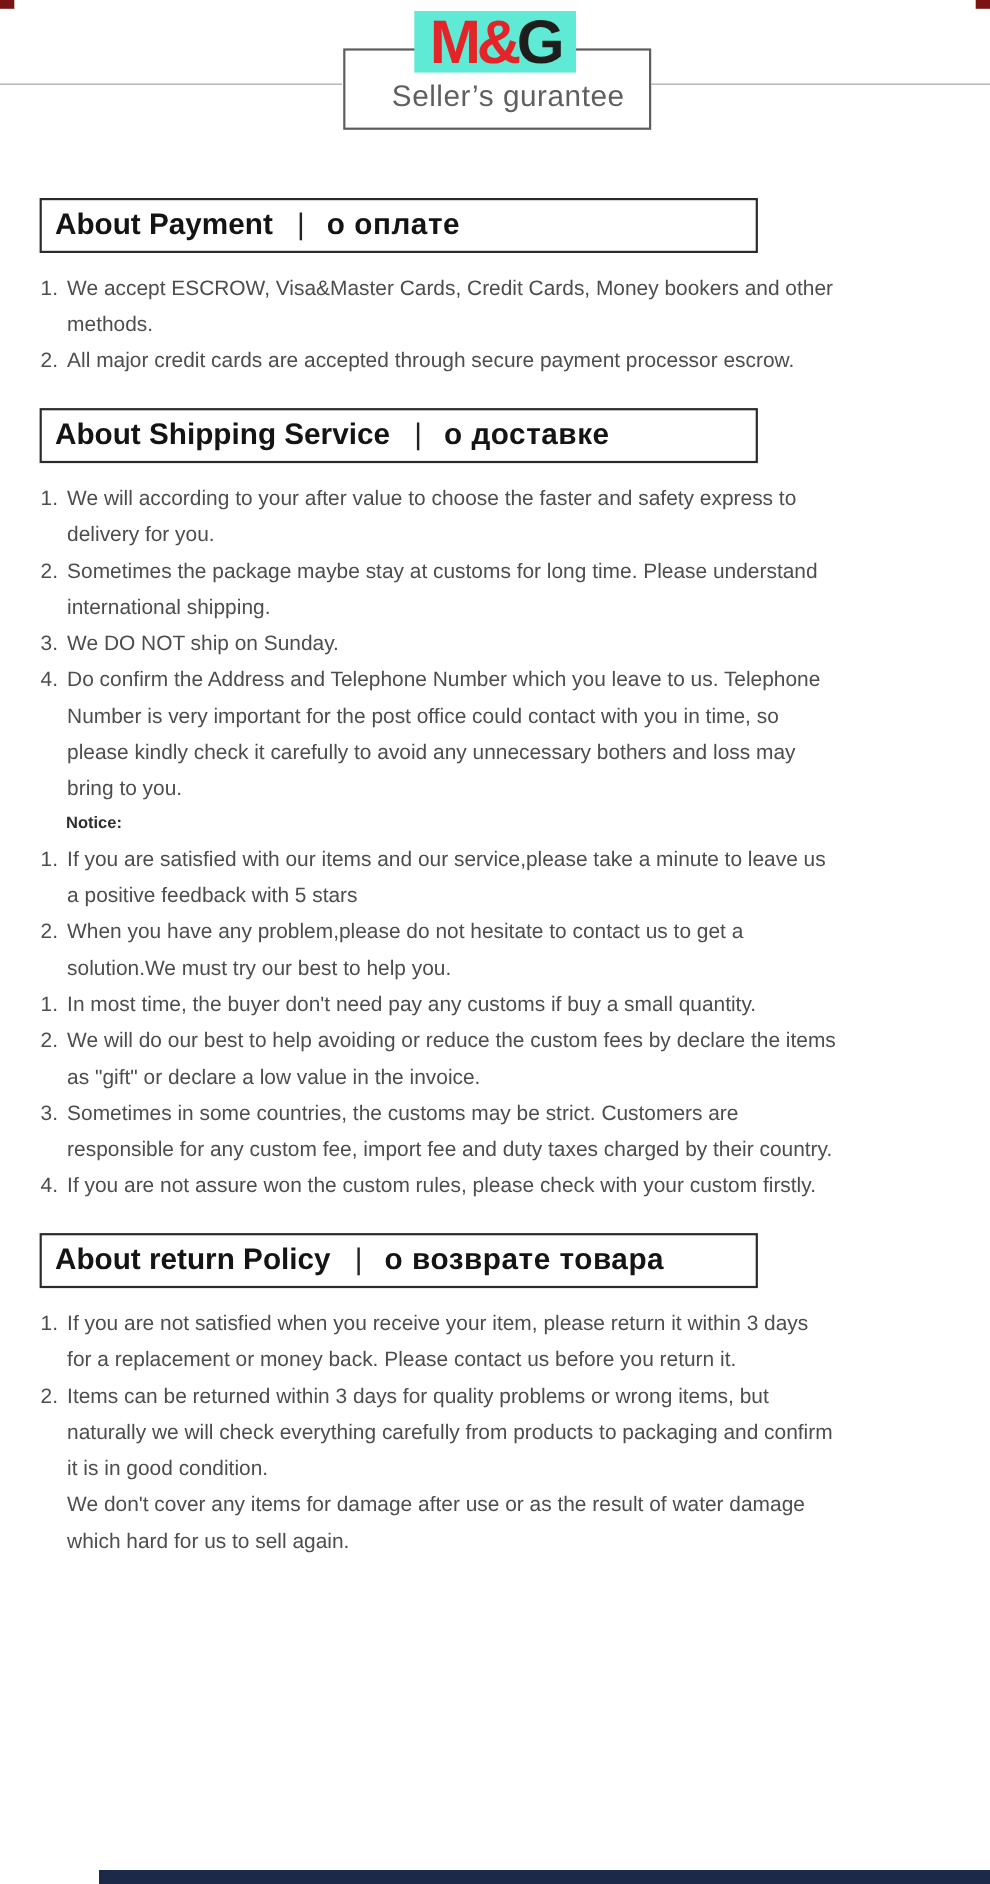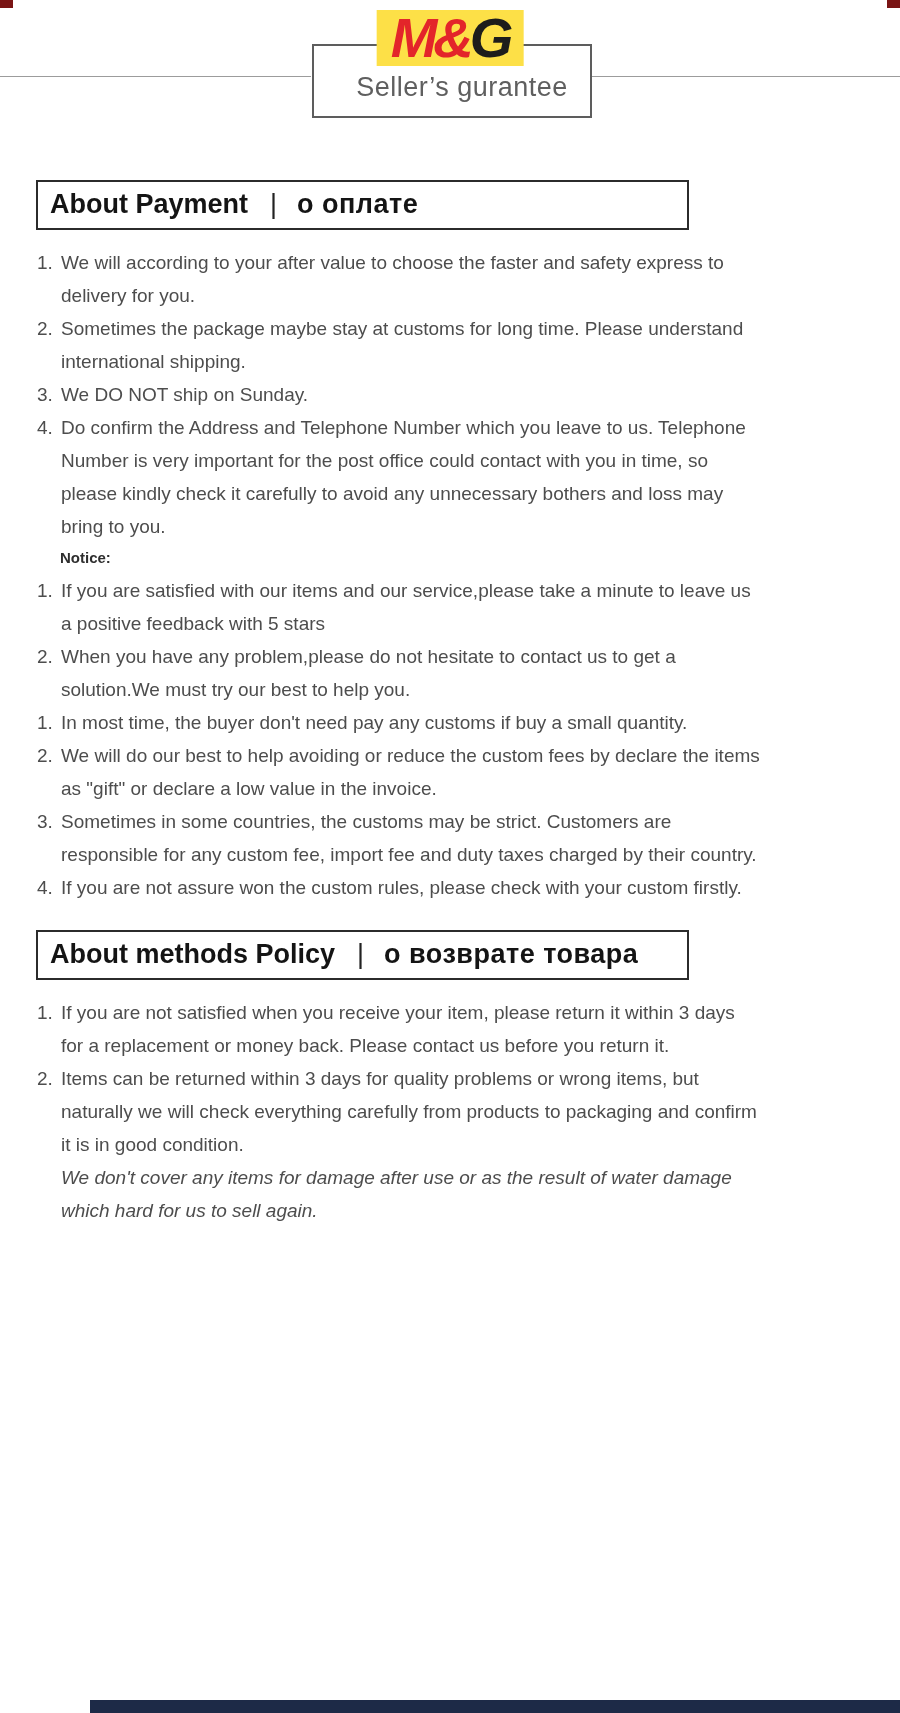--- a/index.html
+++ b/index.html
@@ -22,23 +22,23 @@
   .hline { position:absolute; top:76px; height:1px; background:#9c9c9c; }
   .hline.left  { left:0;  width:311px; }
   .hline.right { right:0; width:308px; }
   .brand-box {
     position:absolute; left:312px; top:44px;
     width:276px; height:70px;
     border:2px solid #5d5d5d; background:#ffffff;
   }
   .brand-logo {
     position:absolute; top:10px; left:450px; transform:translateX(-50%);
-    background:#fde047; padding:0 14px;
+    background:#5eead4; padding:0 14px;
     font-size:56px; line-height:1.0; font-weight:bold;
-    letter-spacing:-4px; white-space:nowrap; z-index:2;font-style:italic;
+    letter-spacing:-4px; white-space:nowrap; z-index:2;
   }
   .logo-m, .logo-amp { color:var(--logo-red,#e3252a); }
   .logo-g { color:var(--logo-black,#1d1d1b); }
   .brand-tagline {
     position:absolute; top:72px; left:12px; width:900px;
     text-align:center; font-size:27px; color:#5f5f5f;
     letter-spacing:0.5px; z-index:2;
   }
 
   
@@ -65,21 +65,21 @@
     list-style:decimal outside;
   }
   ol.policy-list li {
     max-width:700px;
     font-size:19px;
     line-height:33px;
     color:#4d4d4d;
     padding-left:3px;
   }
   ol.policy-list li::marker { color:#4d4d4d; }
-  .li-note { margin:0; max-width:700px; font-size:19px; line-height:33px; color:#4d4d4d;font-style:italic; }
+  .li-note { margin:0; max-width:700px; font-size:19px; line-height:33px; color:#4d4d4d; }
 
   
   .footer-bar {
     position:absolute; bottom:0; left:90px; right:0; height:13px;
     background:var(--footer-navy,#1d2a47);
   }
 </style>
 </head>
 <body>
 
@@ -92,37 +92,42 @@
     <div class="hline left"></div>
     <div class="hline right"></div>
     <div class="brand-box"></div>
     <div class="brand-logo"><span class="logo-m">M</span><span class="logo-amp">&amp;</span><span class="logo-g">G</span></div>
     <div class="brand-tagline">Seller’s gurantee</div>
   </div>
 
   <div class="content" id="sections-root">
       <div class="section-header"><span>About Payment</span><span class="sep">|</span><span class="ru">о оплате</span></div>
       <ol class="policy-list">
+        <li>We accept ESCROW, Visa&amp;Master Cards, Credit Cards, Money bookers and other methods.</li>
+        <li>All major credit cards are accepted through secure payment processor escrow.</li>
+      </ol>
+      <div class="section-header"><span>About Shipping Service</span><span class="sep">|</span><span class="ru">о доставке</span></div>
+      <ol class="policy-list">
         <li>We will according to your after value to choose the faster and safety express to delivery  for you.</li>
         <li>Sometimes the package maybe stay at customs for long time. Please understand international shipping.</li>
         <li>We DO NOT ship on Sunday.</li>
         <li>Do confirm the Address and Telephone Number which you leave to us. Telephone Number is very important for the post office could contact with you in time, so please kindly check it carefully to avoid any unnecessary bothers and loss may bring to you.</li>
       </ol>
       <div class="notice">Notice:</div>
       <ol class="policy-list">
         <li>If you are satisfied with our items and our service,please take a minute to leave us a positive feedback with 5 stars</li>
         <li>When you have any problem,please do not hesitate to contact us to get a solution.We must try our best to help you.</li>
       </ol>
       <ol class="policy-list">
         <li>In most time, the buyer don't need pay any customs if buy a small quantity.</li>
         <li>We will do our best to help avoiding or reduce the custom fees by declare the items as "gift" or declare a low value in the invoice.</li>
         <li>Sometimes in some countries, the customs may be strict. Customers are responsible for any custom fee, import fee and duty taxes charged by their country.</li>
         <li>If you are not assure won the custom rules, please check with your custom firstly.</li>
       </ol>
-      <div class="section-header"><span>About methods Policy</span><span class="sep">|</span><span class="ru">о  возврате товара</span></div>
+      <div class="section-header"><span>About return Policy</span><span class="sep">|</span><span class="ru">о  возврате товара</span></div>
       <ol class="policy-list">
         <li>If you are not satisfied when you receive your item, please return it within 3 days for a replacement or money back. Please contact us before you return it.</li>
         <li>Items can be returned within 3 days for quality problems or wrong items, but naturally we will check everything carefully from products to packaging and confirm it is in good condition.<p class="li-note">We don't cover any items for damage after use or as the result of water damage which hard for us to sell again.</p></li>
       </ol>
     </div>
 
   <div class="footer-bar"></div>
 
 </div>
 

